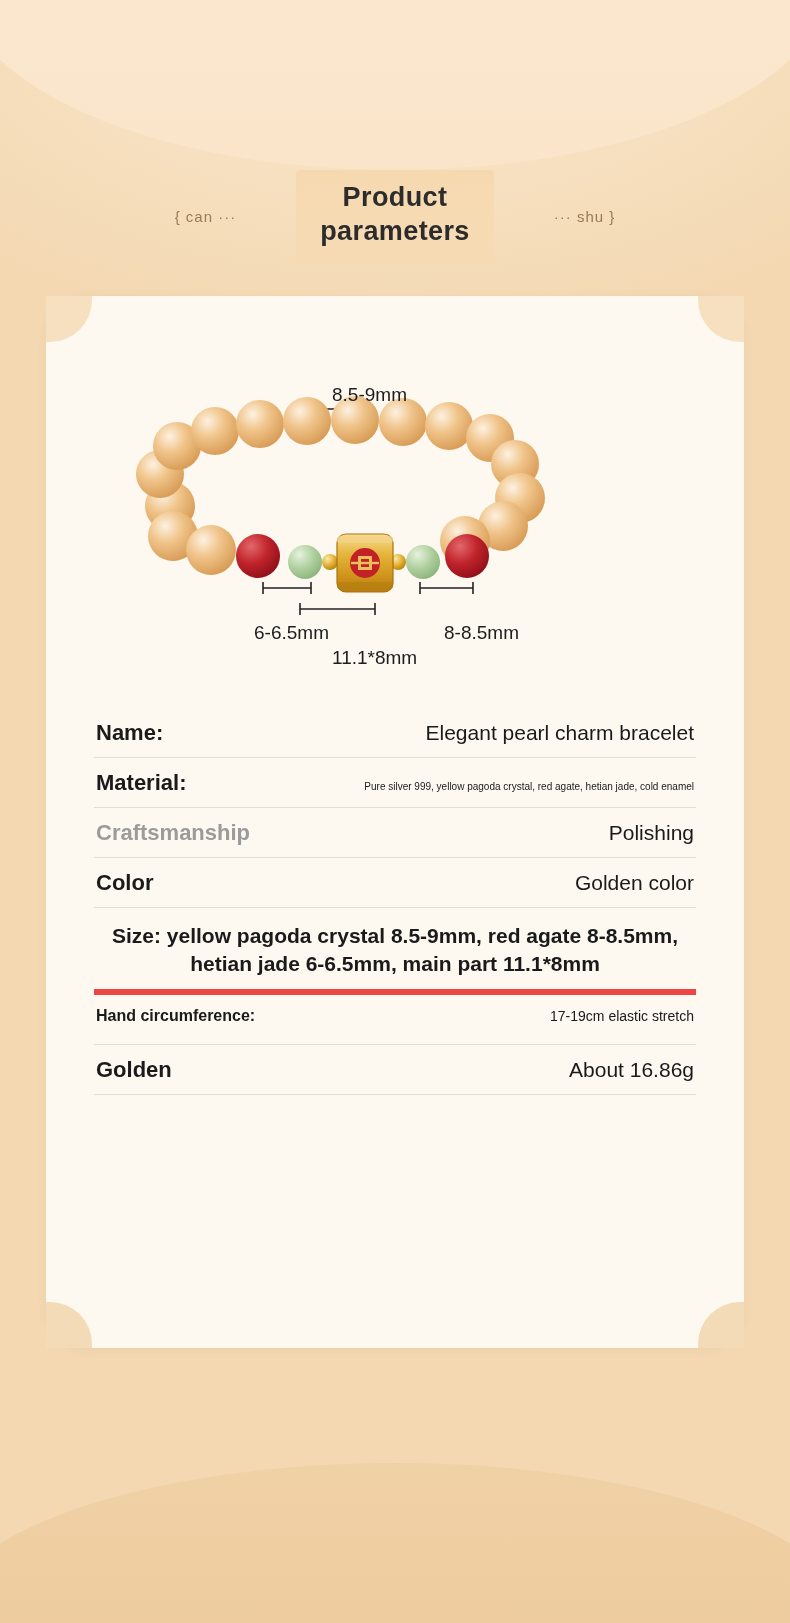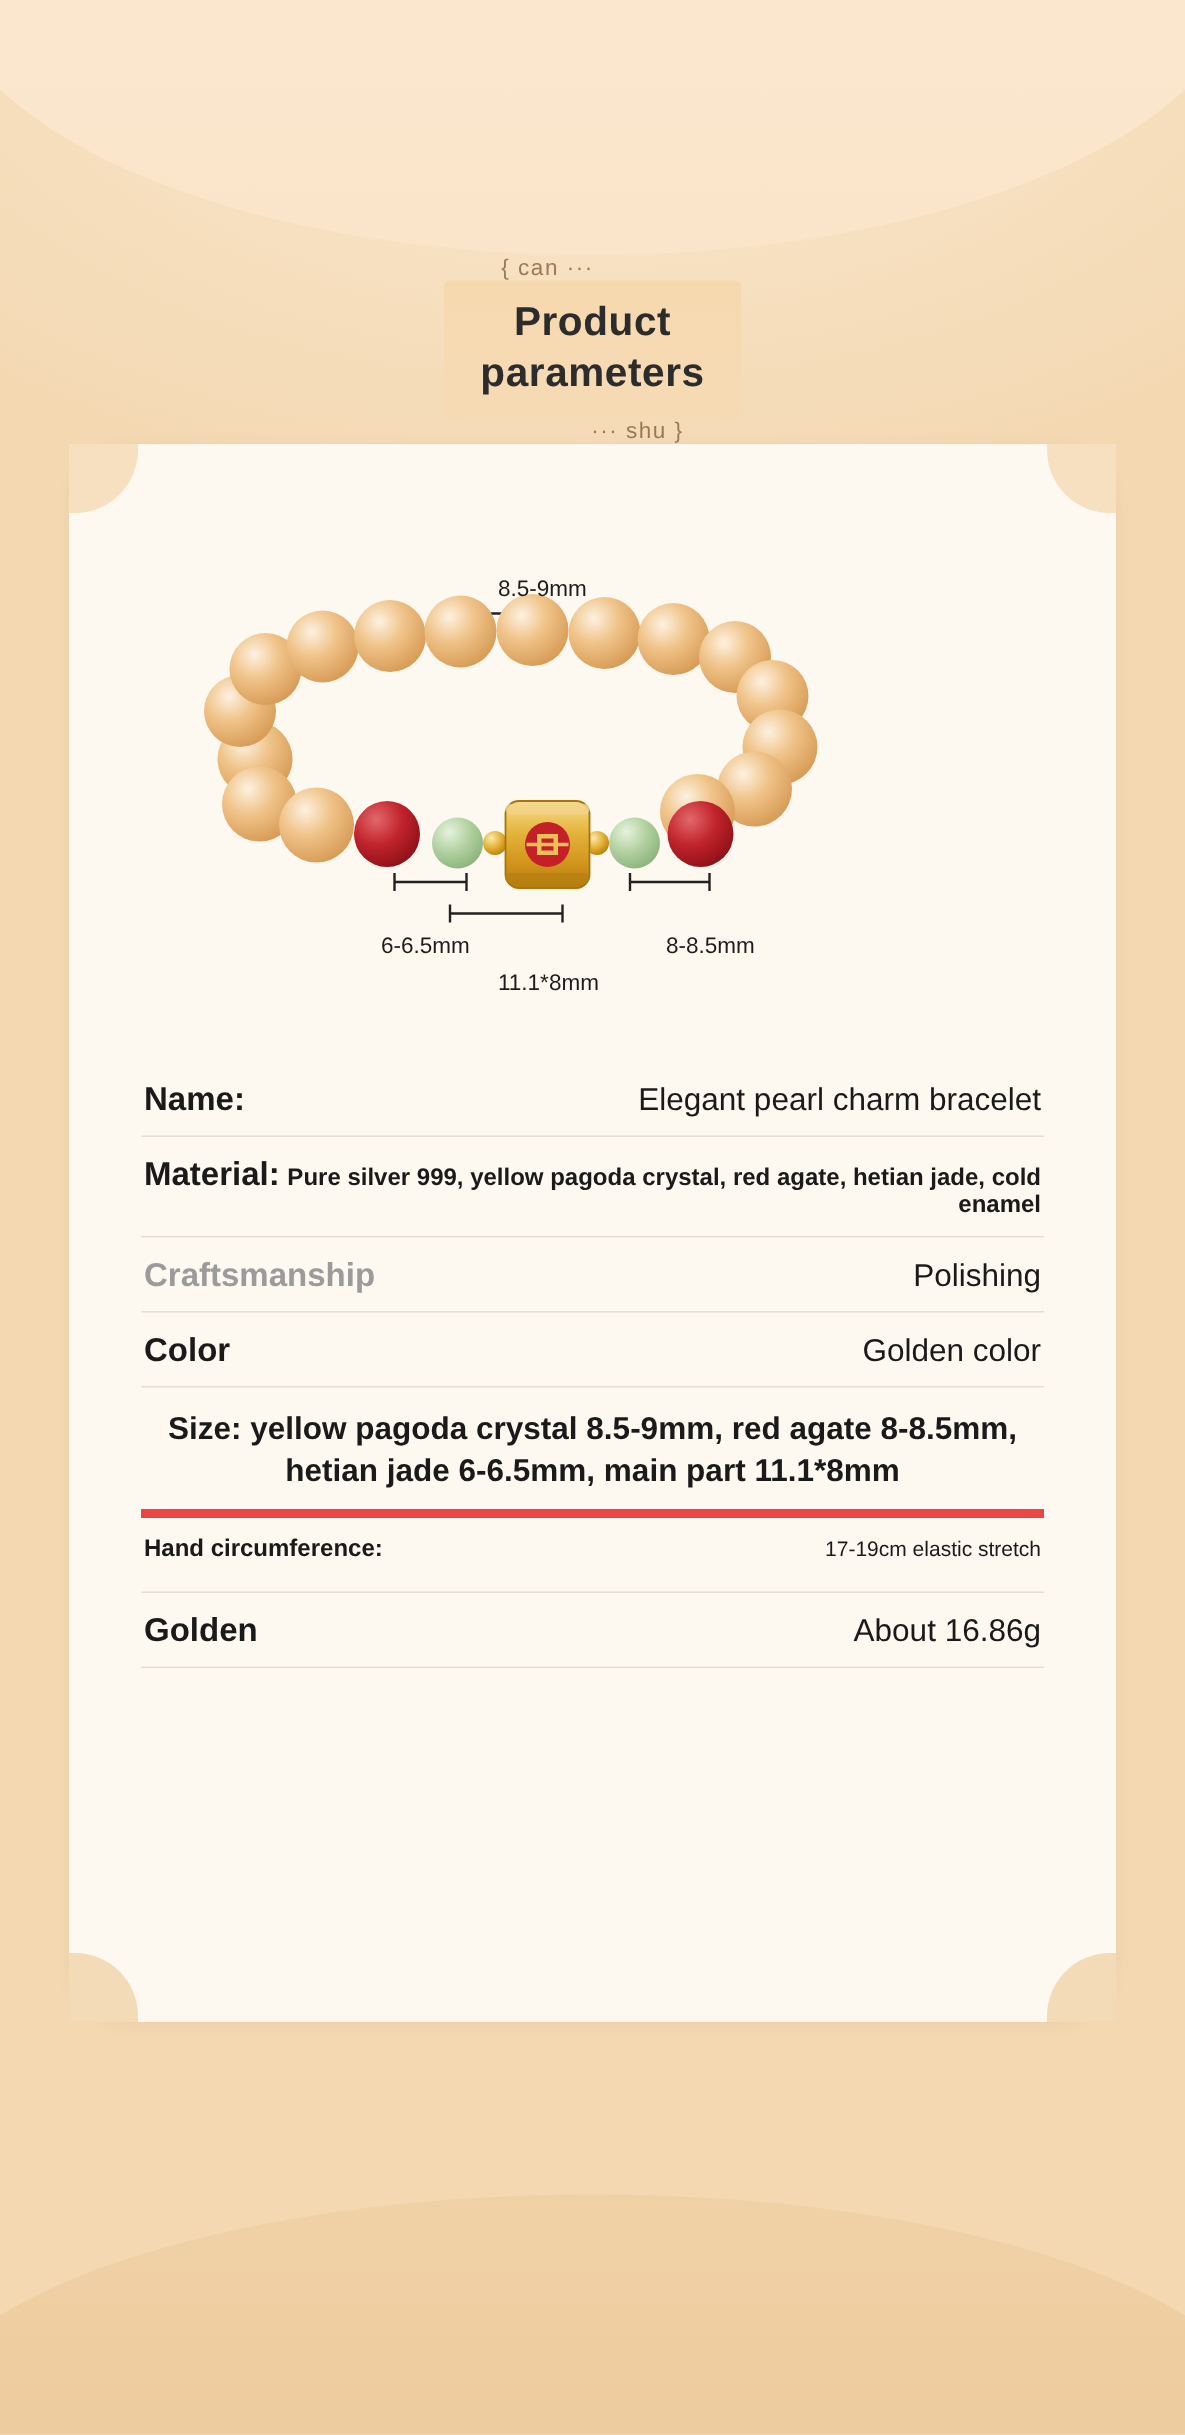--- a/index.html
+++ b/index.html
@@ -32,21 +32,20 @@
     background: linear-gradient(0deg, #e9c392 0%, #f0d0a4 100%);
     opacity: .85;
   }
 
   
   .heading-wrap {
     position: absolute;
     top: 170px; left: 0; right: 0;
     display: flex; align-items: center; justify-content: center;
     gap: 0px;
-    flex-direction: column;
   }
   .brace {
     font-size: 15px;
     color: #8a6a45;
     letter-spacing: 1px;
     white-space: nowrap;
     opacity: .85;
   }
   .brace.left { margin-right: 60px; }
   .brace.right { margin-left: 60px; }
@@ -92,21 +91,21 @@
   
   .illus {
     position: absolute;
     left: 0; right: 0; top: 70px;
     height: 330px;
   }
   .bracelet-svg { display: block; margin: 0 auto; }
 
   .dim-label {
     position: absolute;
-    font-size: 15px;
+    font-size: 19px;
     color: #1d1d1d;
     white-space: nowrap;
   }
   .dim-top { left: 286px; top: 18px; }
   .dim-left { left: 208px; top: 256px; text-align: right; }
   .dim-right { left: 398px; top: 256px; }
   .dim-main { left: 286px; top: 281px; }
 
   
   .specs {
@@ -126,21 +125,21 @@
   .lbl {
     font-size: 22px; font-weight: bold; color: #1a1a1a;
     white-space: nowrap;
   }
   .lbl.grey { color: #9b9b9b; }
   .lbl.small { font-size: 16px; }
   .val {
     font-size: 21px; font-weight: normal; color: #1a1a1a;
     text-align: right;
   }
-  .val.small { font-size: 16px; font-weight: bold; }
+  .val.small { font-size: 10px; font-weight: normal; }
   .val.mid { font-size: 14px; text-align: right; }
   .row-full {
     display: block;
     text-align: center;
     padding: 14px 6px 12px;
     border-bottom: 6px solid #ef4444;
   }
   .row-full .val {
     font-size: 21px; font-weight: bold; line-height: 1.32; text-align: center;
     display: block;

